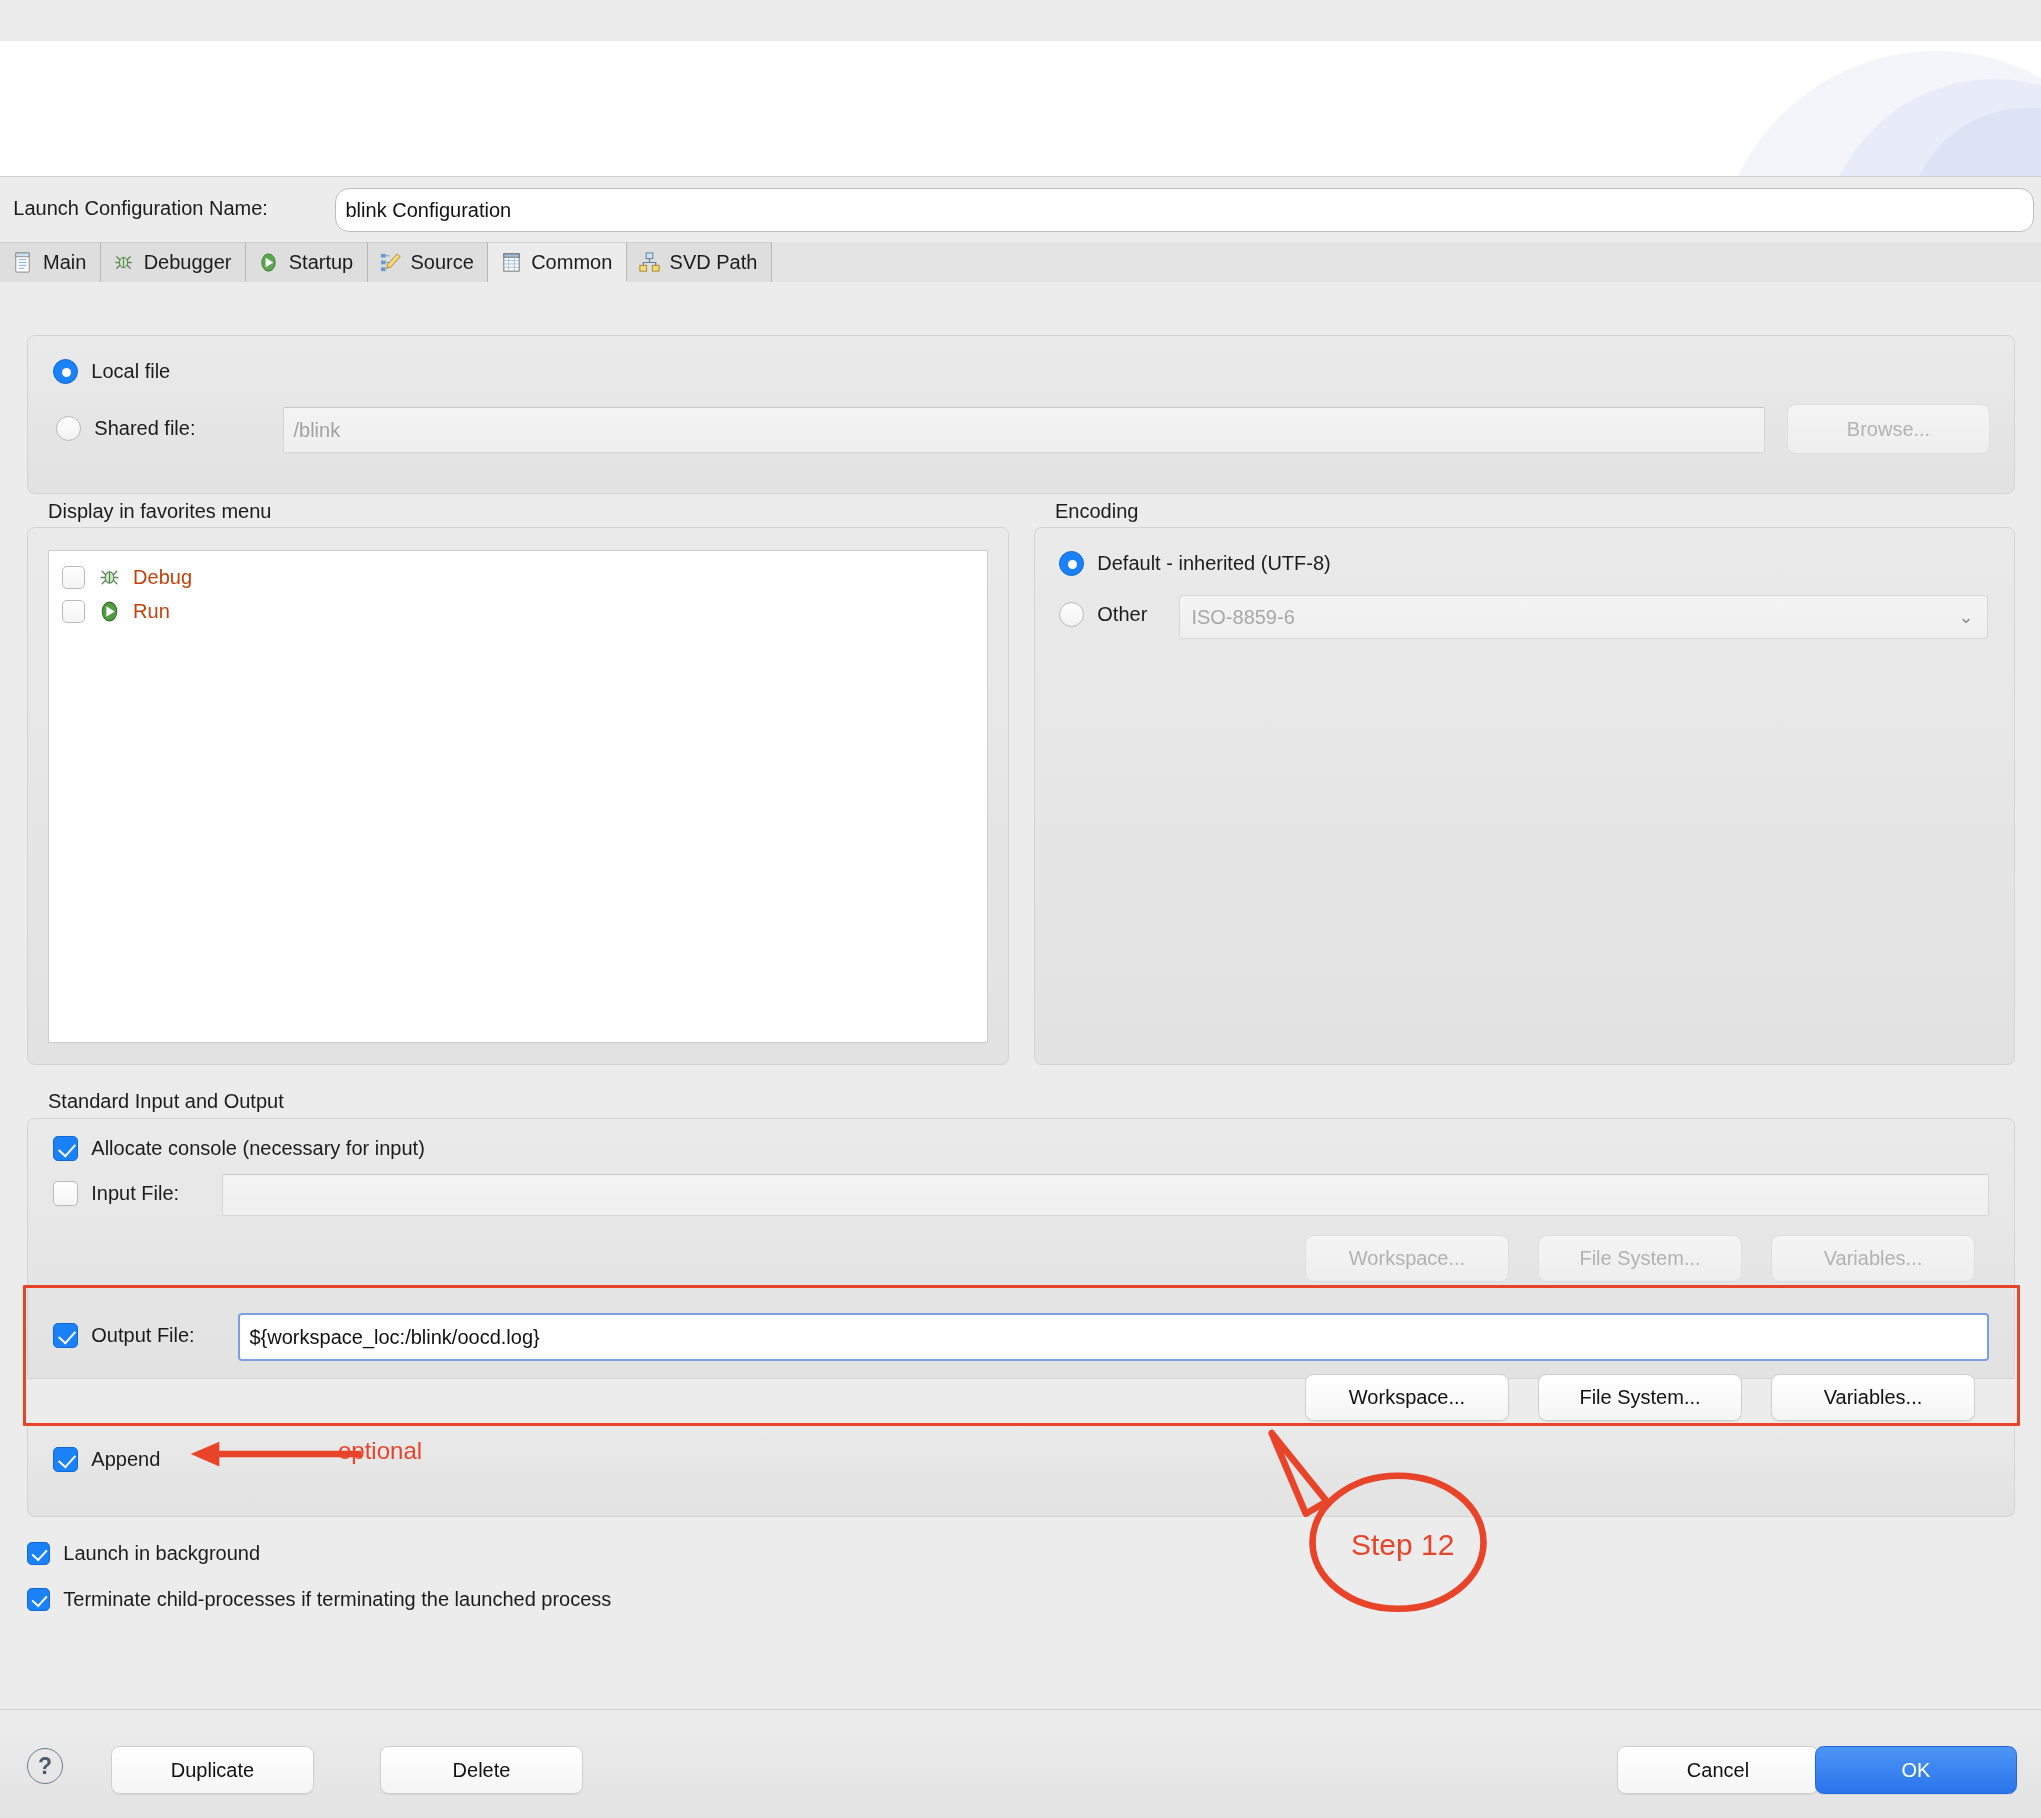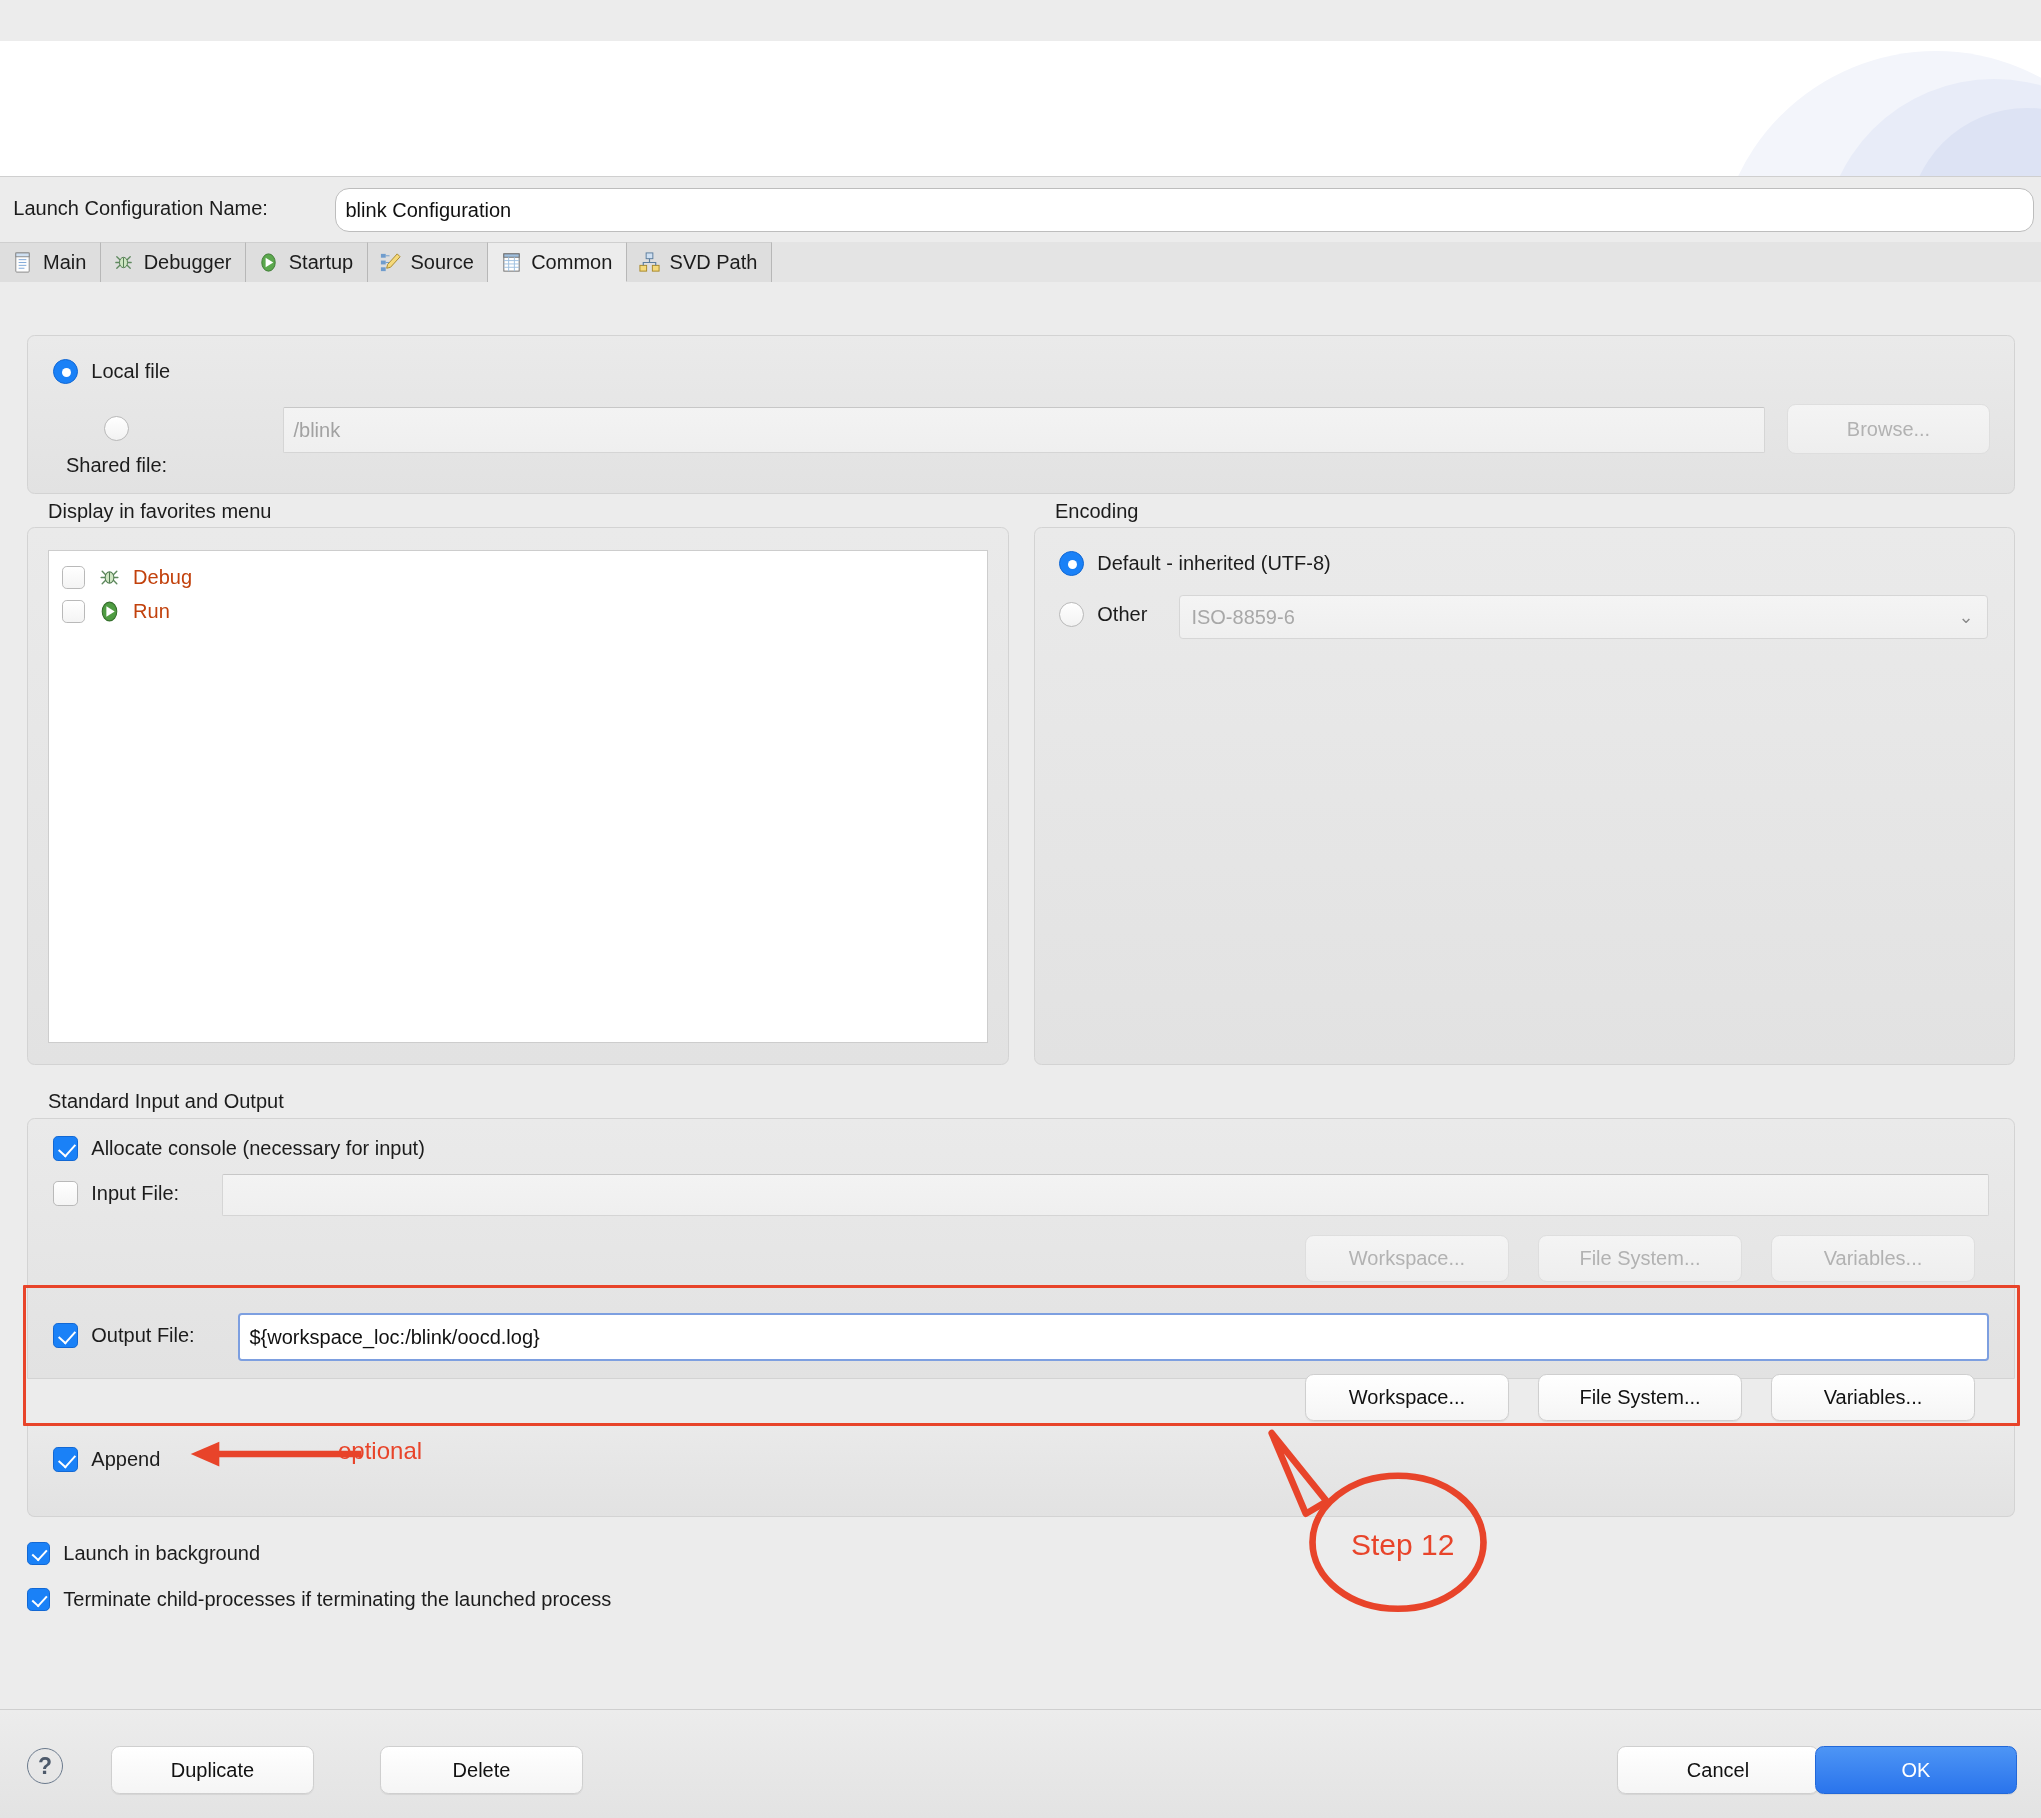--- a/index.html
+++ b/index.html
@@ -320,21 +320,21 @@
   <div class="body">
 
     <div class="group-label" style="left:48px; top:16px;margin-top:40px;">Save as</div>
     <div class="group-box" style="left:27px; top:53px; width:1988px; height:159px;"></div>
 
     <div class="ctl-row" style="left:53px; top:77px;">
       <span class="radio on"></span>
       <span class="lbl">Local file</span>
     </div>
 
-    <div class="ctl-row" style="left:66px; top:134px;flex-direction:column;">
+    <div class="ctl-row" style="left:56px; top:134px;">
       <span class="radio"></span>
       <span class="lbl">Shared file:</span>
     </div>
 
     <div class="textfield" style="left:283px; top:125px; width:1482px; height:46px;">
       <span>/blink</span>
     </div>
 
     <div class="btn disabled" style="left:1787px; top:122px; width:203px; height:50px;">Browse...</div>
 

